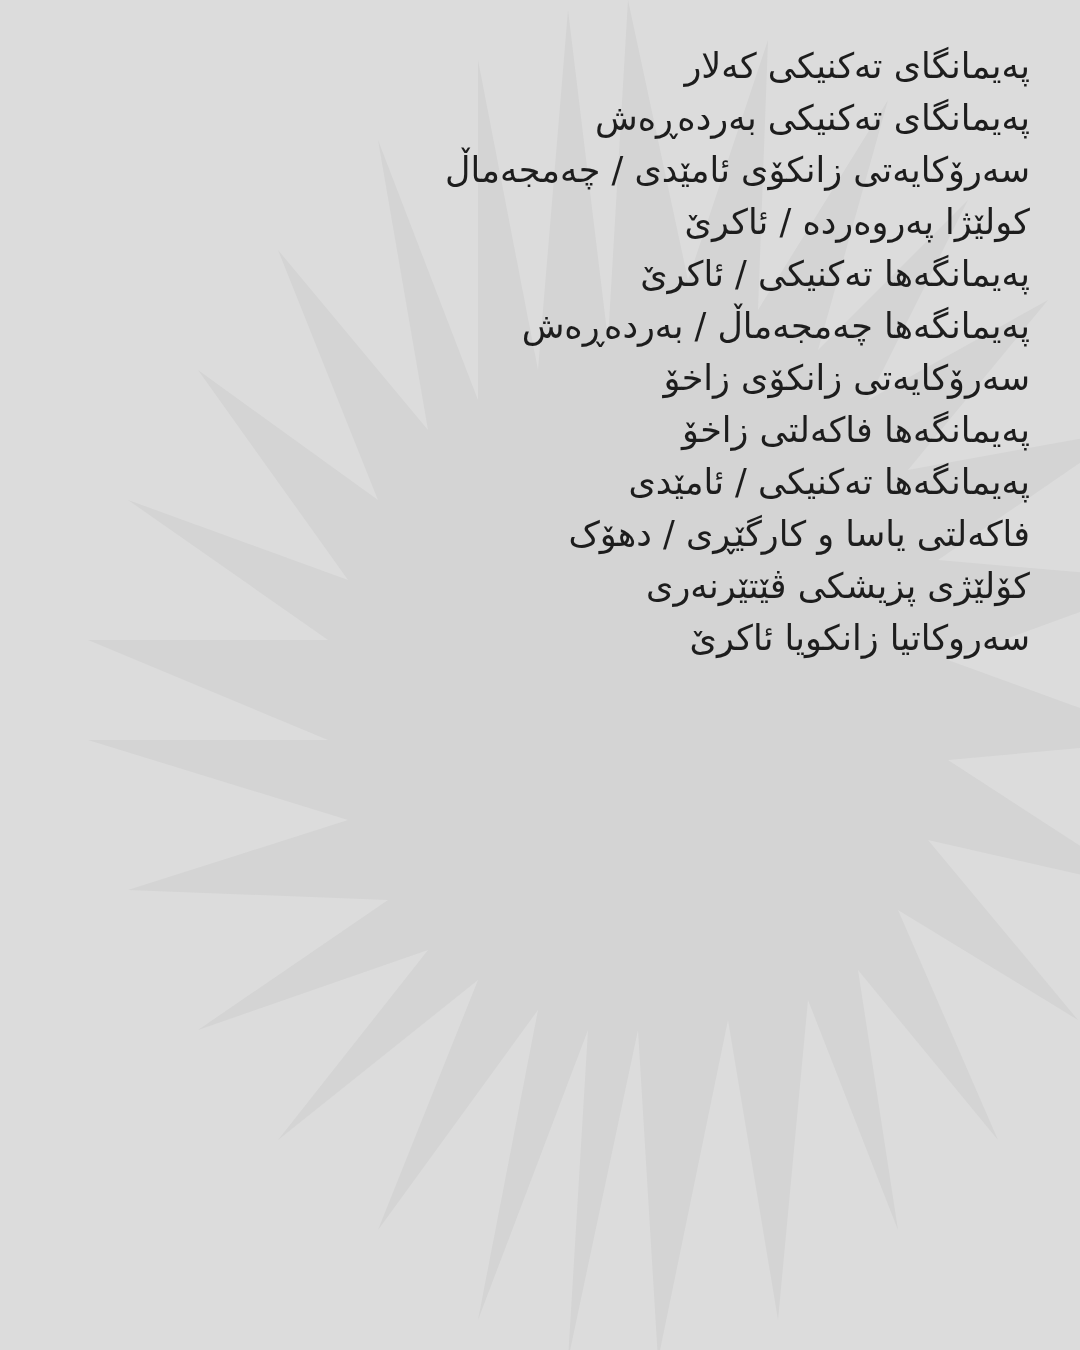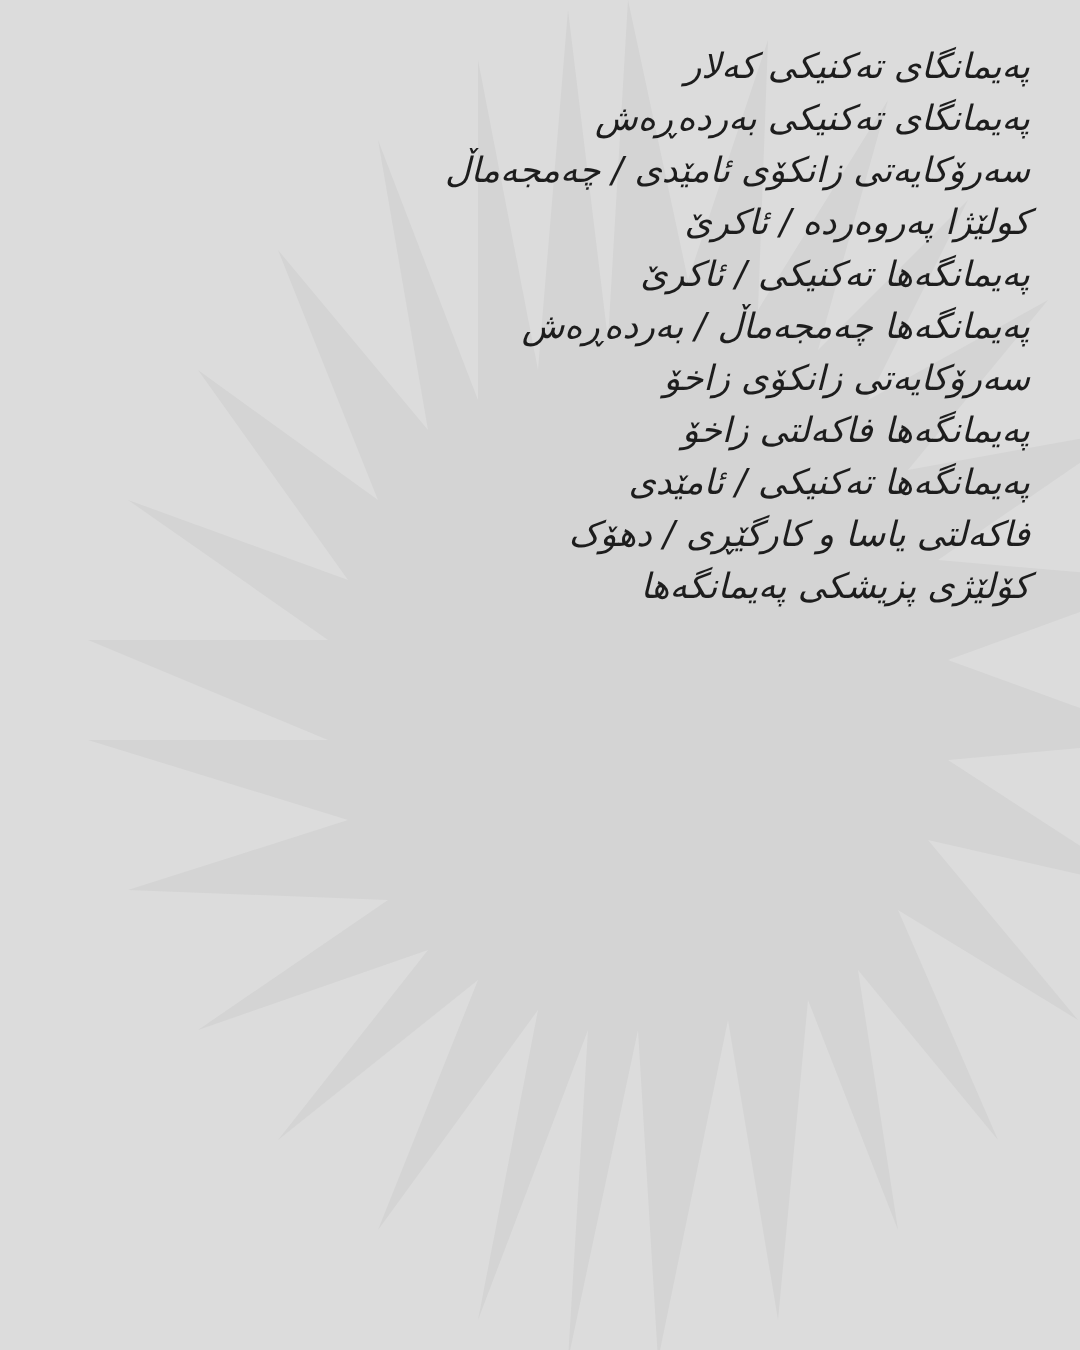--- a/index.html
+++ b/index.html
@@ -12,21 +12,20 @@
     background: #dcdcdc;
     font-family: "DejaVu Sans", "Liberation Sans", sans-serif;
     overflow: hidden;
     position: relative;
   }
   #page {
     position: relative;
     width: 992px;
     height: 1350px;
     overflow: hidden;
-    font-style: italic;
   }
   #starburst {
     position: absolute;
     left: 0;
     top: 0;
     width: 1080px;
     height: 1350px;
     z-index: 0;
     pointer-events: none;
   }
@@ -76,17 +75,18 @@
       <li>پەیمانگای تەکنیکی کەلار</li>
       <li>پەیمانگای تەکنیکی بەردەڕەش</li>
       <li>سەرۆکایەتی زانکۆی ئامێدی / چەمجەماڵ</li>
       <li>کولێژا پەروەردە / ئاکرێ</li>
       <li>پەیمانگەها تەکنیکی / ئاکرێ</li>
       <li>پەیمانگەها چەمجەماڵ / بەردەڕەش</li>
       <li>سەرۆکایەتی زانکۆی زاخۆ</li>
       <li>پەیمانگەها فاکەلتی زاخۆ</li>
       <li>پەیمانگەها تەکنیکی / ئامێدی</li>
       <li>فاکەلتی یاسا و کارگێڕی / دهۆک</li>
-      <li>کۆلێژی پزیشکی پەیمانگەها</li>
+      <li>کۆلێژی پزیشکی ڤێتێرنەری</li>
+      <li>سەروکاتیا زانکویا ئاکرێ</li>
     </ul>
   </div>
 
 </div>
 
 </body></html>

